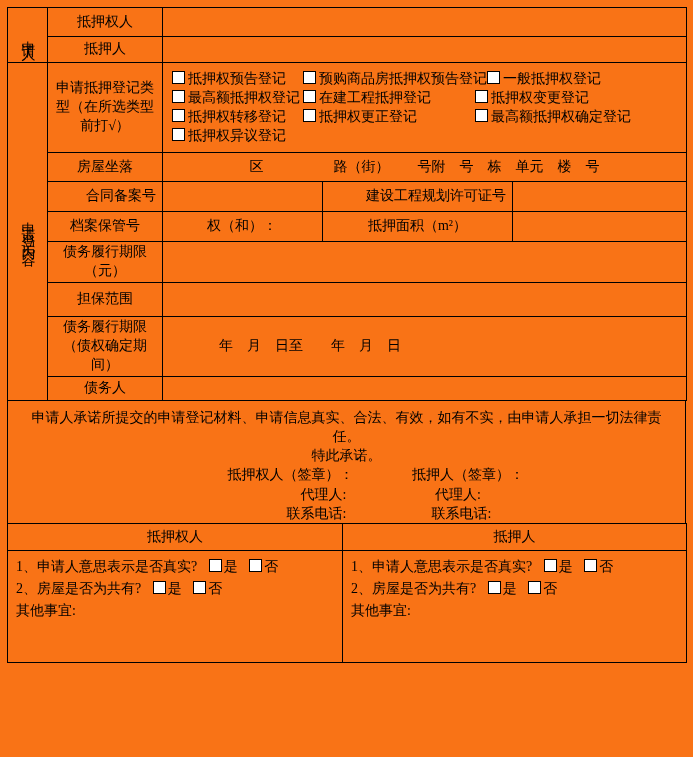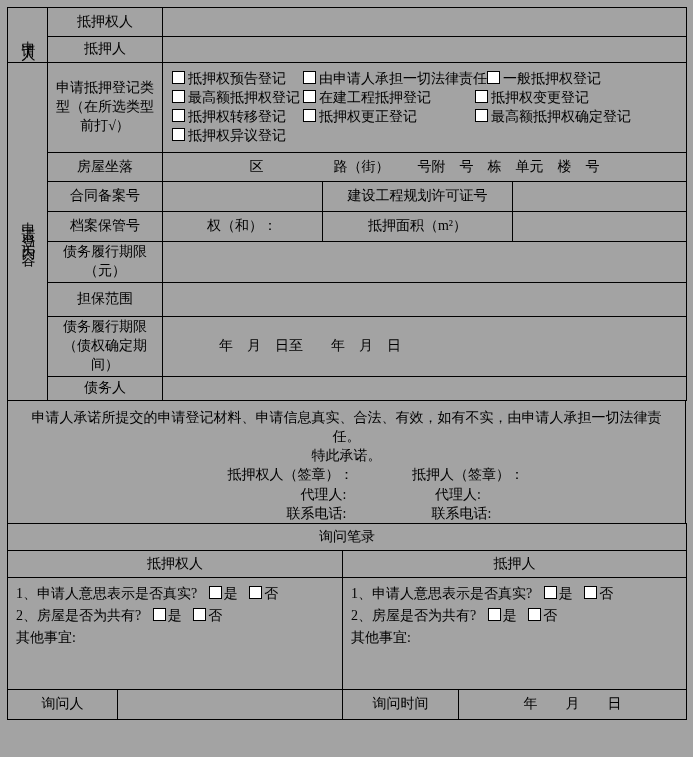--- a/index.html
+++ b/index.html
@@ -1,24 +1,24 @@
 <!DOCTYPE html>
 <html><head>
 <meta charset="utf-8">
 <style>
   html,body{margin:0;padding:0;background:#ffffff;}
   body{font-family:"Liberation Serif","DejaVu Serif",serif;font-size:14px;color:#000;}
-  .page{position:relative;width:693px;height:757px;background:#a3a3a3;overflow:hidden;}
+  .page{position:relative;width:693px;height:757px;background:#f97316;overflow:hidden;}
   .form-wrap{position:absolute;left:7px;top:7px;width:679px;}
   table.t{border-collapse:collapse;table-layout:fixed;width:679px;}
   table.t+table.t{margin-top:-1px;}
   td{border:1px solid #000;padding:0 6px;vertical-align:middle;text-align:center;line-height:1.35;overflow:hidden;}
   
   tr.hA1>td{height:28px;} tr.hA2>td{height:25px;} tr.hA3>td{height:81px;}
-  tr.hA4>td{height:28px;} tr.hA5>td{height:29px;} tr.hA6>td{height:29px;}
+  tr.hA4>td{height:28px;} tr.hA5>td{height:29px;text-align:right;} tr.hA6>td{height:29px;}
   tr.hA7>td{height:40px;} tr.hA8>td{height:33px;} tr.hA9>td{height:59px;}
   tr.hA10>td{height:23px;}
   
   tr.hC1>td{height:26px;} tr.hC2>td{height:26px;} tr.hC3>td{height:101px;}
   tr.hC4>td{height:29px;} tr.hC5>td{height:28px;}
   .vcell{padding:0;}
   .vtext{writing-mode:vertical-rl;text-orientation:upright;display:inline-block;}
   .v3{letter-spacing:3px;}
   .v6{letter-spacing:6px;}
   .lab{text-align:center;}
@@ -64,21 +64,21 @@
       <tr class="hA2">
         <td class="lab">抵押人</td>
         <td colspan="3" class="val-left"></td>
       </tr>
       <tr class="hA3">
         <td rowspan="8" class="vcell"><span class="vtext v6">申请登记内容</span></td>
         <td class="lab">申请抵押登记类型（在所选类型前打√）</td>
         <td colspan="3" class="typecell">
           <div class="type-line">
             <span class="cb-item"><span class="cb"></span><span>抵押权预告登记</span></span>
-            <span class="cb-item"><span class="cb"></span><span>由申请人承担一切法律责任</span></span>
+            <span class="cb-item"><span class="cb"></span><span>预购商品房抵押权预告登记</span></span>
             <span class="cb-item"><span class="cb"></span><span>一般抵押权登记</span></span>
           </div>
           <div class="type-line">
             <span class="cb-item"><span class="cb"></span><span>最高额抵押权登记</span></span>
             <span class="cb-item"><span class="cb"></span><span>在建工程抵押登记</span></span>
             <span class="cb-item"><span class="cb"></span><span>抵押权变更登记</span></span>
           </div>
           <div class="type-line">
             <span class="cb-item"><span class="cb"></span><span>抵押权转移登记</span></span>
             <span class="cb-item"><span class="cb"></span><span>抵押权更正登记</span></span>
@@ -145,23 +145,20 @@
       </table>
 
     <table class="t">
       <colgroup>
         <col style="width:110px">
           <col style="width:225px">
           <col style="width:116px">
           <col style="width:228px">
       </colgroup>
       <tbody>
-          <tr class="hC1">
-        <td colspan="4">询问笔录</td>
-      </tr>
       <tr class="hC2">
         <td colspan="2">抵押权人</td>
         <td colspan="2">抵押人</td>
       </tr>
       <tr class="hC3">
         <td colspan="2" class="q-cell">
           <div class="q-line">
             <span>1、申请人意思表示是否真实?</span>
             <span class="cb-item"><span class="cb"></span><span>是</span></span>
             <span class="cb-item"><span class="cb"></span><span>否</span></span>
@@ -180,23 +177,17 @@
             <span class="cb-item"><span class="cb"></span><span>否</span></span>
           </div>
           <div class="q-line">
             <span>2、房屋是否为共有?</span>
             <span class="cb-item"><span class="cb"></span><span>是</span></span>
             <span class="cb-item"><span class="cb"></span><span>否</span></span>
           </div>
           <div class="q-line">其他事宜:</div>
         </td>
       </tr>
-      <tr class="hC4">
-        <td>询问人</td>
-        <td class="val-left"></td>
-        <td>询问时间</td>
-        <td>年　　月　　日</td>
-      </tr>
     </tbody>
       </table>
 
   </div>
 </div>
 
 </body></html>

